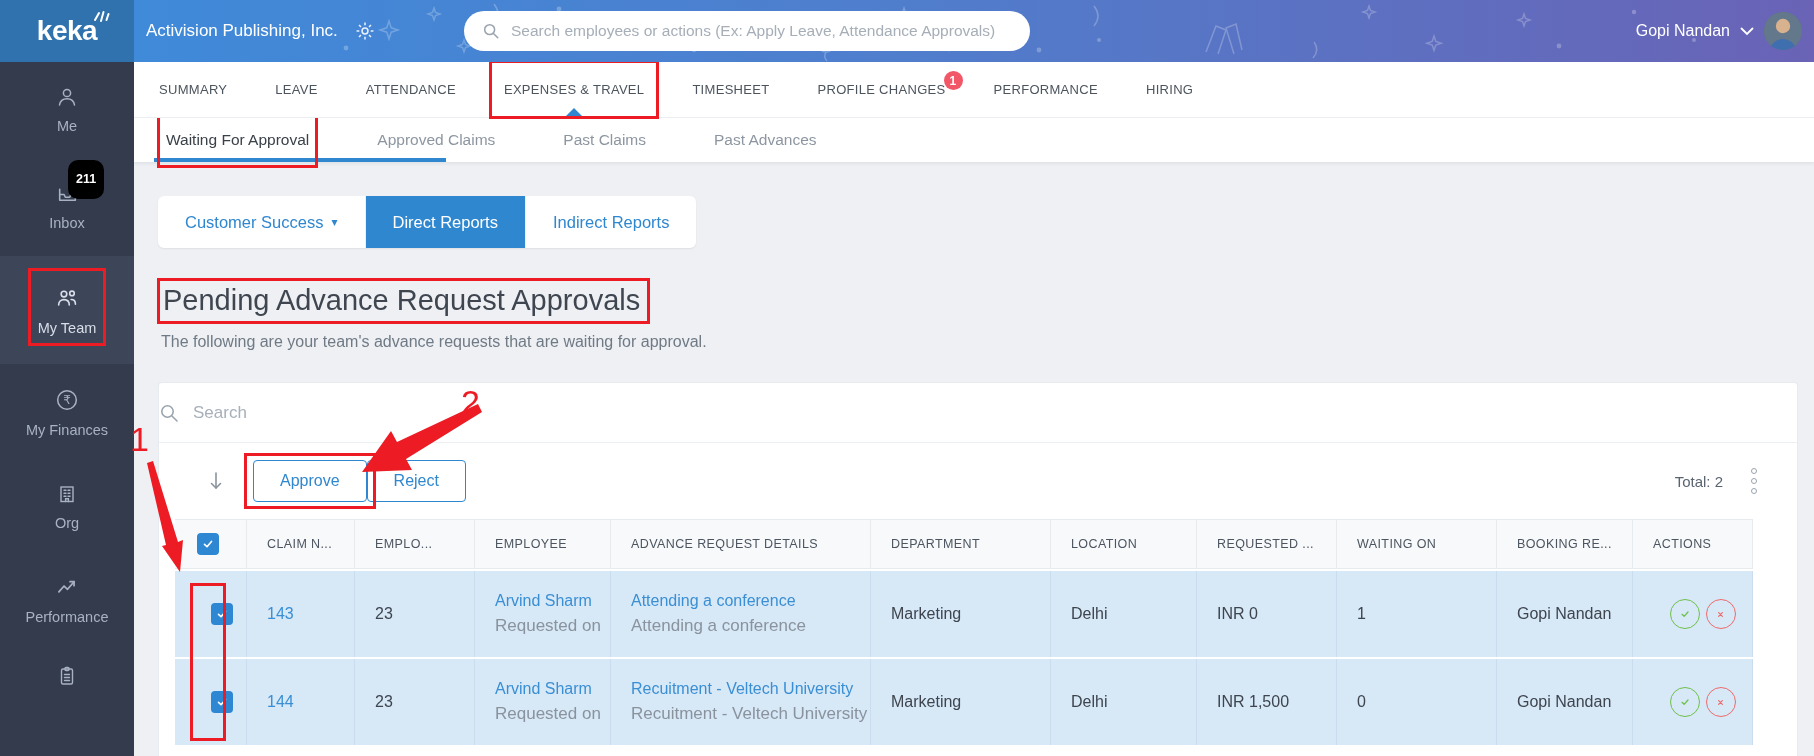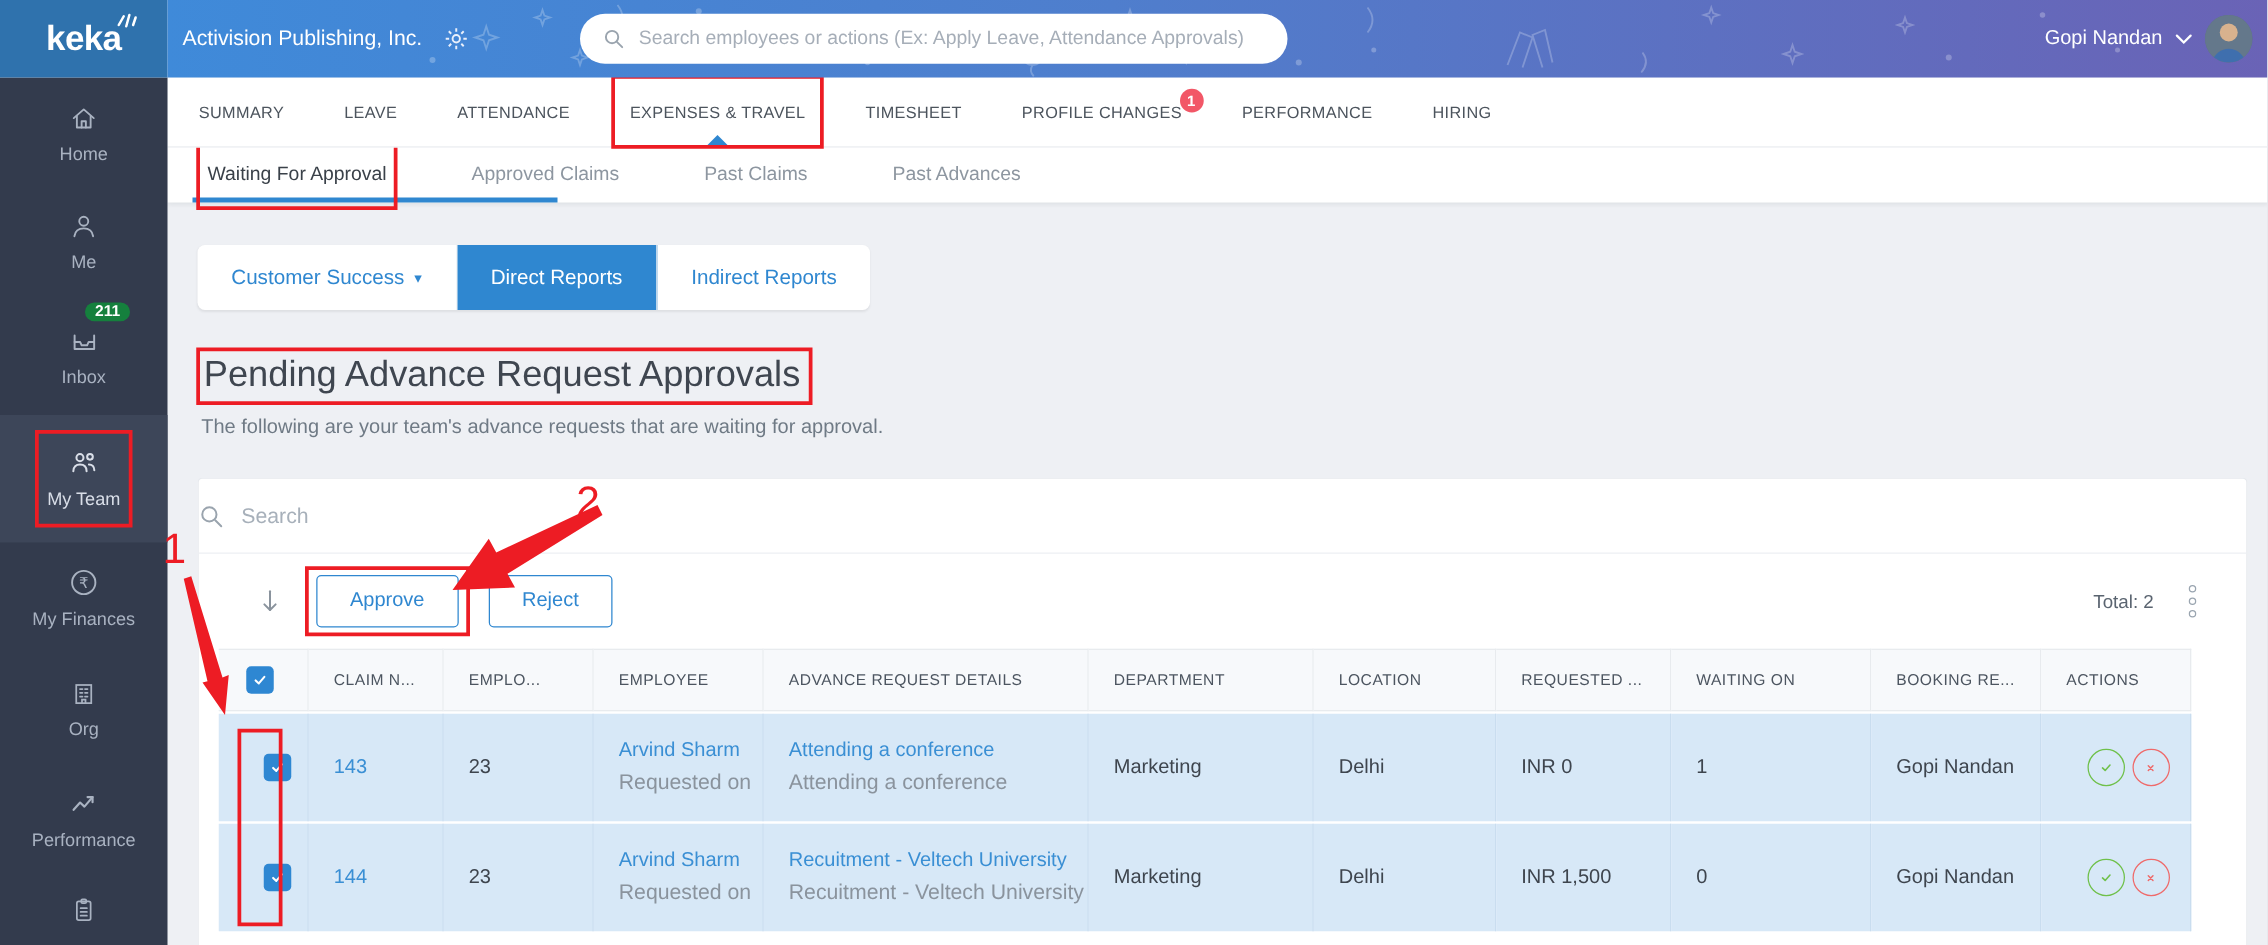--- a/index.html
+++ b/index.html
@@ -25,22 +25,22 @@
   .username{font-size:16px}
   .avatar{width:38px;height:38px;border-radius:50%;overflow:hidden;background:#5f7285}
 
   
   .sidebar{position:absolute;left:0;top:62px;bottom:0;width:134px;background:#333b4d;color:#a9b2c1;
            display:flex;flex-direction:column;z-index:4}
   .sbitem{position:relative;display:flex;flex-direction:column;align-items:center;justify-content:center;gap:9px;cursor:pointer}
   .sbitem svg{display:block}
   .sblabel{font-size:14.5px}
   .sbitem.active{background:#3d4659;color:#d9dee8}
-  .badge211{position:absolute;top:4px;left:68px;background:#15803d;color:#fff;font-size:12.5px;font-weight:bold;
-            border-radius:10px;padding:0 8px;line-height:15px}
+  .badge211{position:absolute;top:4px;left:68px;background:#000000;color:#fff;font-size:12.5px;font-weight:bold;
+            border-radius:10px;padding:12px 8px;line-height:15px}
 
   
   .navbar{position:absolute;left:134px;top:62px;right:0;height:56px;background:#fff;display:flex;align-items:center;
           padding-left:24px;gap:46px;border-bottom:1px solid #eceef1;z-index:3}
   .navtab{font-size:13px;color:#4c545d;letter-spacing:.3px;cursor:pointer;height:100%;display:flex;align-items:center;position:relative;white-space:nowrap}
   .navtab .txt{position:relative;padding:2px 1px}
   .navbadge{position:absolute;top:9px;right:-16px;width:19px;height:19px;border-radius:50%;background:#f25767;color:#fff;
             font-size:12px;font-weight:bold;display:flex;align-items:center;justify-content:center}
   .caretup{position:absolute;bottom:0;left:50%;transform:translateX(-50%);width:0;height:0;
            border-left:9px solid transparent;border-right:9px solid transparent;border-bottom:9px solid var(--blue)}
@@ -76,21 +76,21 @@
   .card{position:absolute;left:158px;top:382px;right:16px;bottom:0;background:#fff;border:1px solid #e7eaee;
         border-bottom:0;border-radius:4px 4px 0 0;z-index:1}
   .searchrow{position:absolute;left:0;right:0;top:0;height:60px;display:flex;align-items:center;gap:14px;
              border-bottom:1px solid #edf0f3}
   .searchrow input{border:0;outline:0;flex:1;font-size:17px;color:#59626c;background:transparent}
   .searchrow input::placeholder{color:#a7b0ba}
   .tbar{position:absolute;left:0;right:0;top:60px;height:76px;display:flex;align-items:center;padding:0 40px 0 46px}
   .btn{height:42px;border:1px solid var(--blue);border-radius:4px;background:#fff;color:var(--blue);font-size:16px;
        padding:0 26px;cursor:pointer;font-family:inherit}
   .approve-wrap{position:relative;margin-left:26px}
-  .reject-wrap{margin-left:24px}
+  .reject-wrap{}
   .total{margin-left:auto;color:#5a6470;font-size:15px}
   .kebab{margin-left:28px;display:flex;flex-direction:column;gap:4px;cursor:pointer}
   .kebab i{width:6px;height:6px;border:1.5px solid #9aa5b0;border-radius:50%;display:block}
 
   
   .tablewrap{position:absolute;left:16px;right:12px;top:136px}
   .trow{display:grid;grid-template-columns:72px 108px 120px 136px 260px 180px 146px 140px 160px 136px 120px 1fr}
   .thead > div.hcell{height:50px;display:flex;align-items:center;padding-left:20px;font-size:12.5px;color:#4c5560;
      letter-spacing:.4px;background:#f7f9fb;border-top:1px solid #e8ebee;border-bottom:1px solid #e8ebee;
      border-right:1px solid #e8ebee;white-space:nowrap;overflow:hidden}
@@ -181,28 +181,20 @@
             <rect width="38" height="38" fill="#64788b"></rect>
             <circle cx="19" cy="14" r="7.2" fill="#d8b28e"></circle>
             <path d="M4 40 q5-13 15-13 q10 0 15 13 z" fill="#3f6fae"></path>
           </svg>
         </span>
       </div>
     </div>
   </div>
 
   <div class="sidebar">
-    <div class="sbitem" style="height:88px;margin-top:4px">
-      <svg width="24" height="24" viewBox="0 0 24 24" fill="none" stroke="currentColor" stroke-width="1.5" stroke-linecap="round" stroke-linejoin="round">
-        <path d="M4 11.5 L12 4.5 L20 11.5"></path>
-          <path d="M6.5 10 V19 H17.5 V10"></path>
-          <path d="M10.3 19 v-5 h3.4 v5"></path>
-      </svg>
-      <span class="sblabel">Home</span>
-    </div>
     <div class="sbitem" style="height:94px">
       <svg width="24" height="24" viewBox="0 0 24 24" fill="none" stroke="currentColor" stroke-width="1.5" stroke-linecap="round">
         <circle cx="12" cy="8" r="3.6"></circle>
           <path d="M4.5 20 c.6-4.2 3.6-6.3 7.5-6.3 s6.9 2.1 7.5 6.3"></path>
       </svg>
       <span class="sblabel">Me</span>
     </div>
     <div class="sbitem" style="height:100px">
       <span class="badge211">211</span>
       <svg width="25" height="25" viewBox="0 0 24 24" fill="none" stroke="currentColor" stroke-width="1.5" stroke-linecap="round" stroke-linejoin="round">

